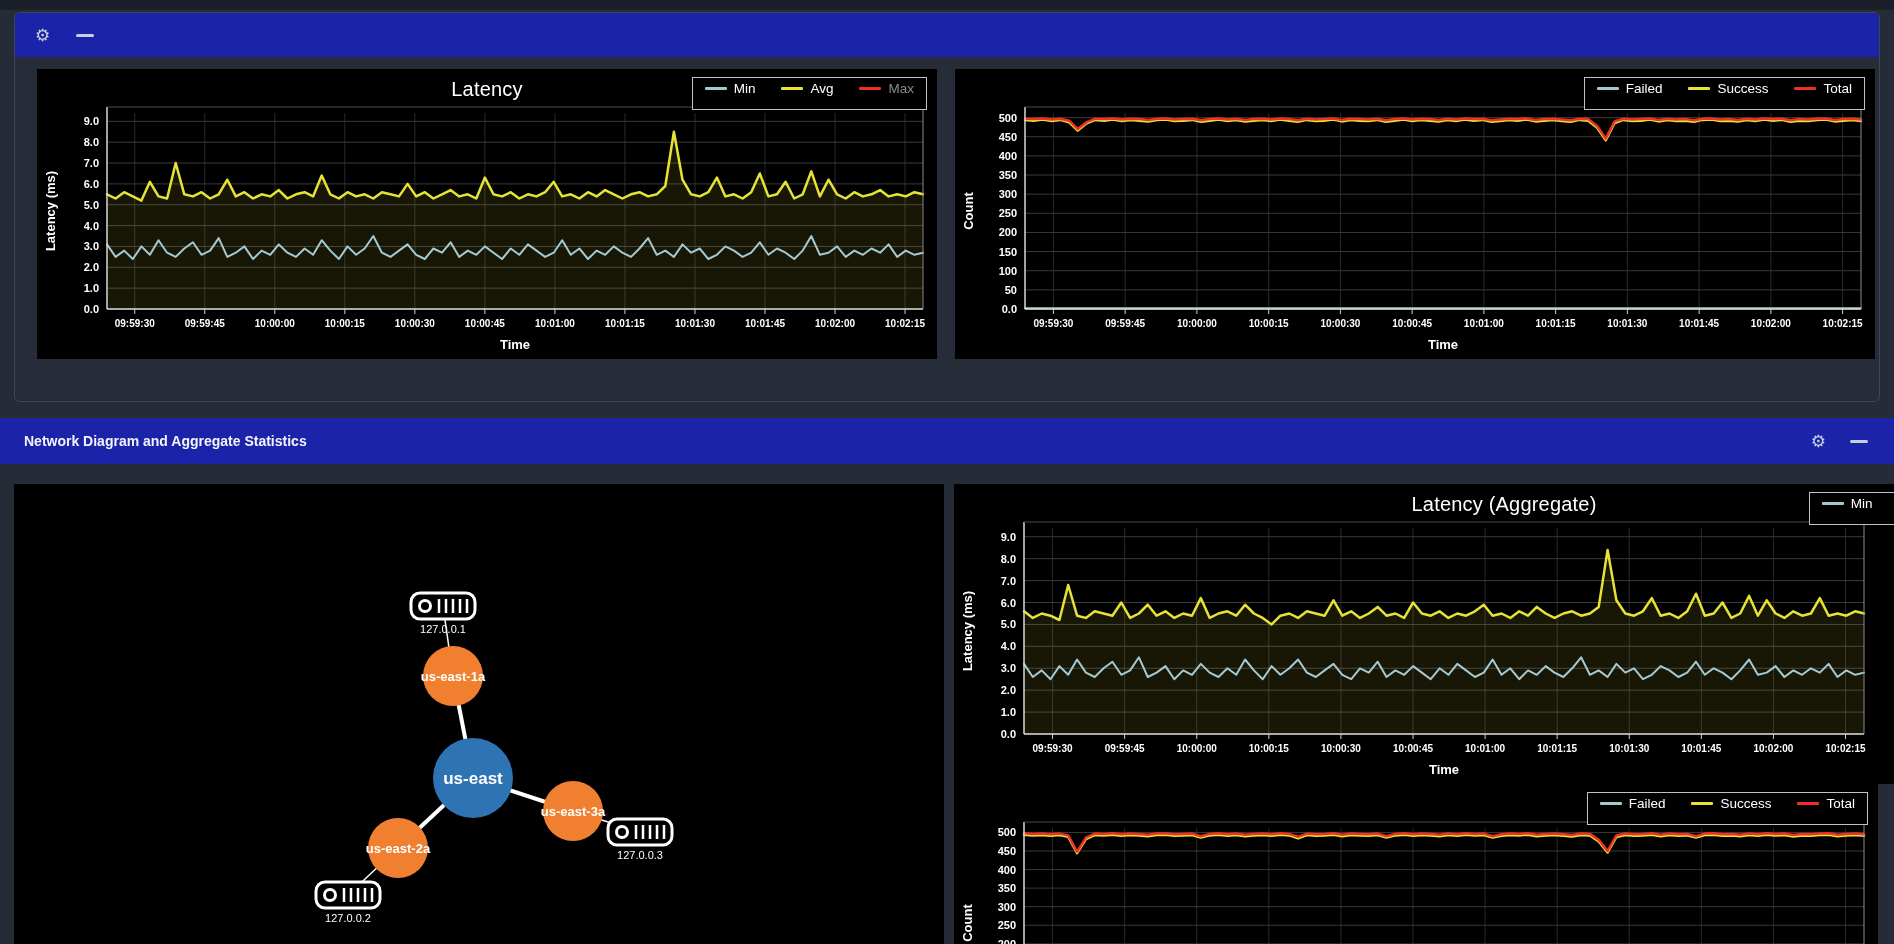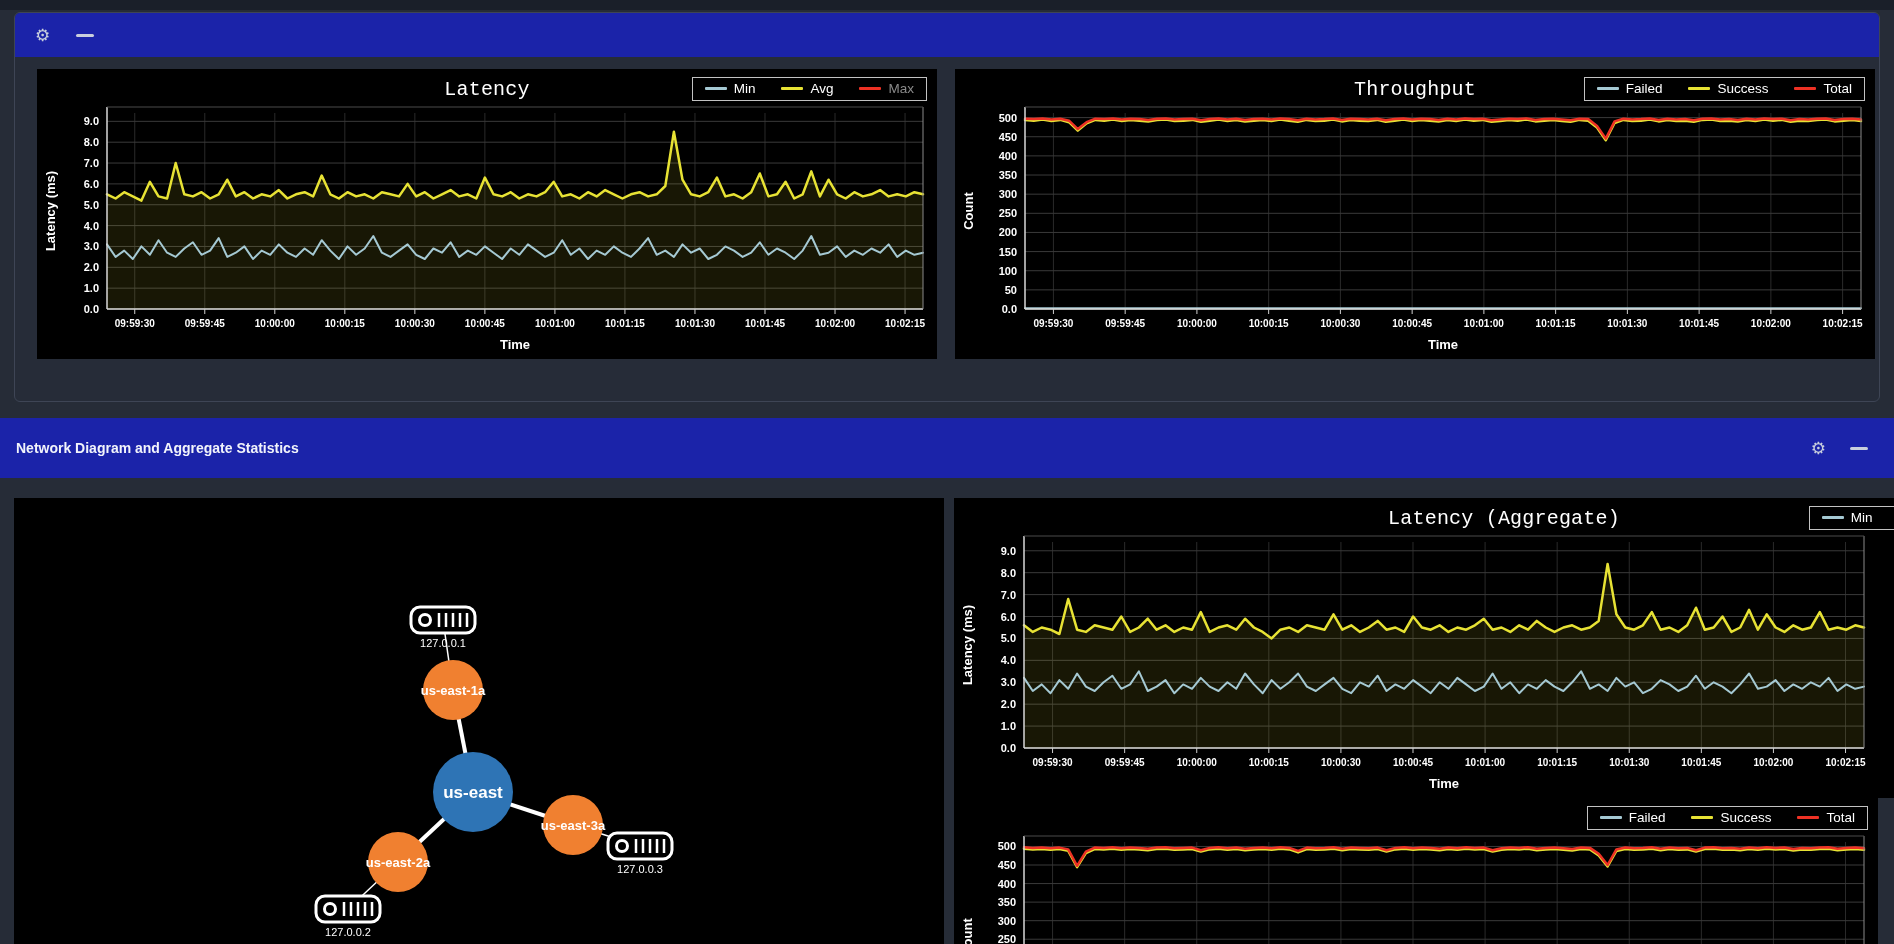--- a/index.html
+++ b/index.html
@@ -12,29 +12,29 @@
   .panel-header { height:44px; background:#1b23a9; display:flex; align-items:center; padding:0 20px; }
   .panel1 .panel-header { gap:26px; }
   .gear { color:#c9cfdd; font-size:17px; line-height:1; cursor:pointer; }
   .dash { width:18px; height:3px; background:#c9cfdd; border-radius:2px; cursor:pointer; }
   .panel1-body { display:flex; gap:18px; padding:12px 4px 0 22px; }
 
   .chart { position:relative; background:#000; height:290px; }
   #chart-latency { width:900px; }
   #chart-throughput { flex:1; }
   .chart-title { position:absolute; top:9px; left:0; width:100%; text-align:center;
-    color:#fff; font-size:20px; font-weight:500; letter-spacing:.2px; pointer-events:none;font-family:Liberation Mono, monospace; }
+    color:#fff; font-size:20px; font-weight:500; letter-spacing:.2px; pointer-events:none; }
   .legend { position:absolute; top:8px; right:10px; display:flex; align-items:center; gap:26px;
-    border:1.5px solid #c2c2c2; background:#000; padding:3px 12px 4px; z-index:2;justify-content:center; }
+    border:1.5px solid #c2c2c2; background:#000; padding:3px 12px 13px; z-index:2;justify-content:center; }
   .legend-item { display:flex; align-items:center; gap:7px; cursor:pointer; }
   .legend-item .sample { display:inline-block; width:22px; height:3px; border-radius:1px; }
   .legend-item .llabel { color:#fff; font-size:13.5px; font-weight:500; }
 
   .panel2 { position:absolute; left:0; top:418px; width:1894px; height:526px; overflow:hidden; }
-  .panel2 .panel-header { height:60px; padding:0 26px 0 16px; }
+  .panel2 .panel-header { height:46px; padding:0 26px 0 24px; }
   .panel2-title { color:#f2f4fb; font-size:14px; font-weight:700; }
   .panel2-icons { margin-left:auto; display:flex; align-items:center; gap:24px; }
   .panel2-body { display:flex; gap:10px; padding:20px 0 0 14px; }
   .diagram { width:930px; height:520px; background:#000; position:relative; }
   .panel2-right { width:924px; background:#000; display:flex; flex-direction:column; }
   #chart-latency-agg { width:1100px; height:300px; }
   #chart-throughput-agg { width:924px; height:284px; }
 </style>
 </head>
 <body>
@@ -124,21 +124,20 @@
           <line x1="727.9927272727272" y1="240" x2="727.9927272727272" y2="245" stroke="#cfcfcf" stroke-width="1"></line>
           <text x="727.9927272727272" y="258" fill="#fff" text-anchor="middle" style="font:700 10px &quot;Liberation Sans&quot;,sans-serif">10:01:45</text>
           <line x1="798.0203636363636" y1="240" x2="798.0203636363636" y2="245" stroke="#cfcfcf" stroke-width="1"></line>
           <text x="798.0203636363636" y="258" fill="#fff" text-anchor="middle" style="font:700 10px &quot;Liberation Sans&quot;,sans-serif">10:02:00</text>
           <line x1="868.0480000000001" y1="240" x2="868.0480000000001" y2="245" stroke="#cfcfcf" stroke-width="1"></line>
           <text x="868.0480000000001" y="258" fill="#fff" text-anchor="middle" style="font:700 10px &quot;Liberation Sans&quot;,sans-serif">10:02:15</text>
           <text x="478" y="280" fill="#fff" text-anchor="middle" style="font:700 13px &quot;Liberation Sans&quot;,sans-serif">Time</text>
           <text x="18" y="142" fill="#fff" text-anchor="middle" transform="rotate(-90 18 142)" style="font:700 13px &quot;Liberation Sans&quot;,sans-serif">Latency (ms)</text>
         </svg></div>
     <div class="chart" id="chart-throughput">
-      <div class="chart-title">Throughput</div>
       <div class="legend">
           <div class="legend-item">
             <span class="sample" style="background: rgb(165, 201, 211);"></span>
             <span class="llabel">Failed</span>
           </div>
           <div class="legend-item">
             <span class="sample" style="background: rgb(231, 226, 52);"></span>
             <span class="llabel">Success</span>
           </div>
           <div class="legend-item">

